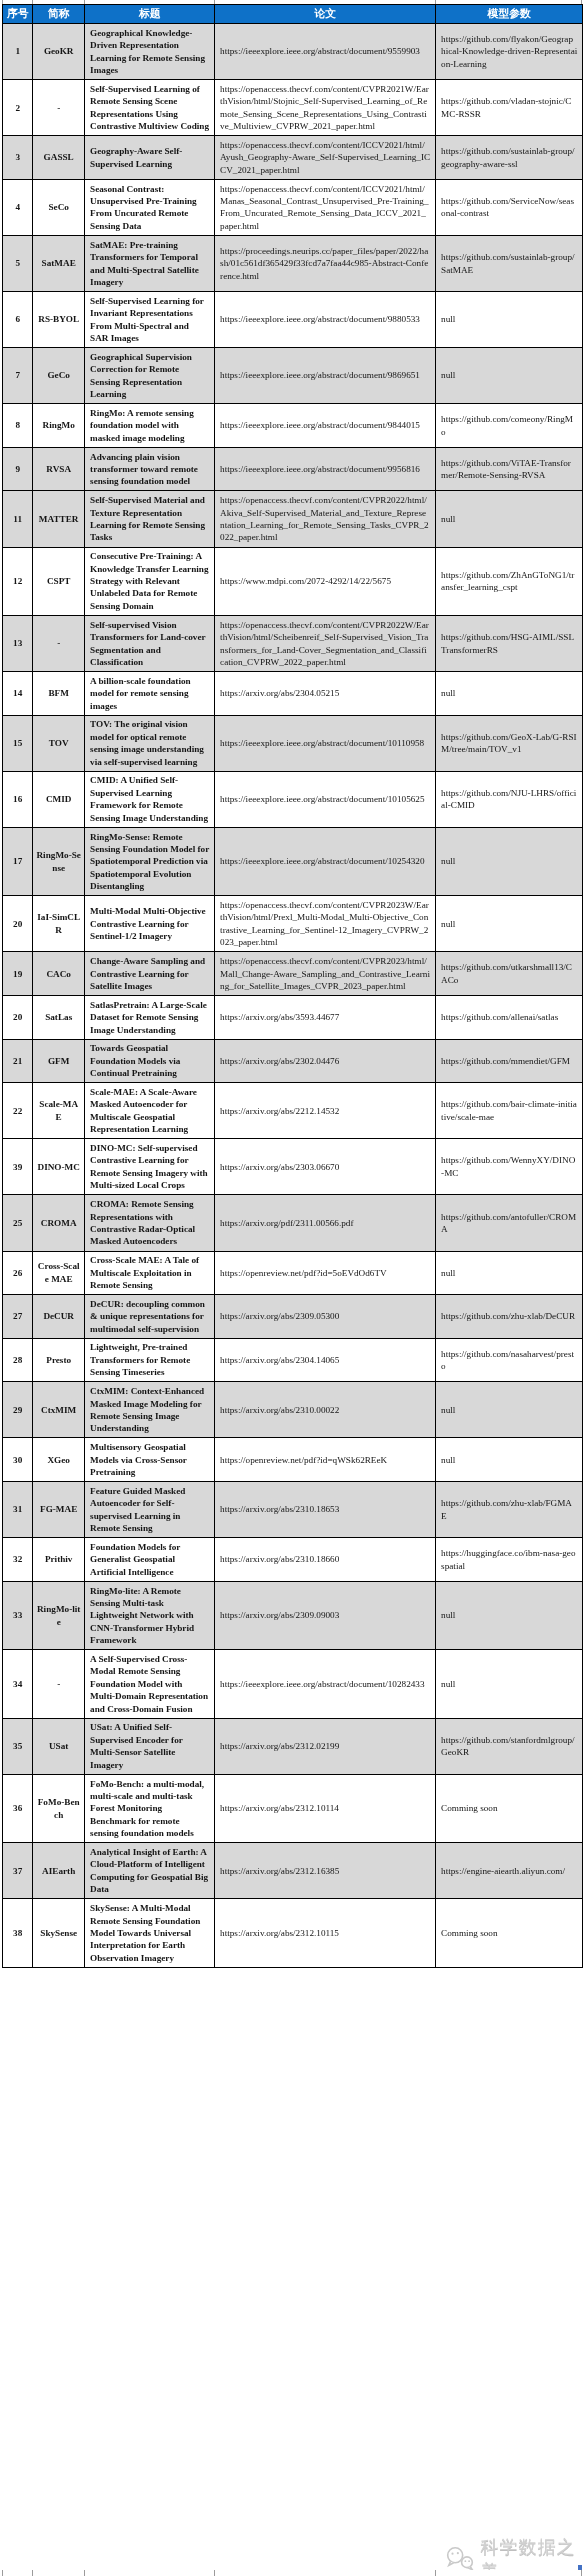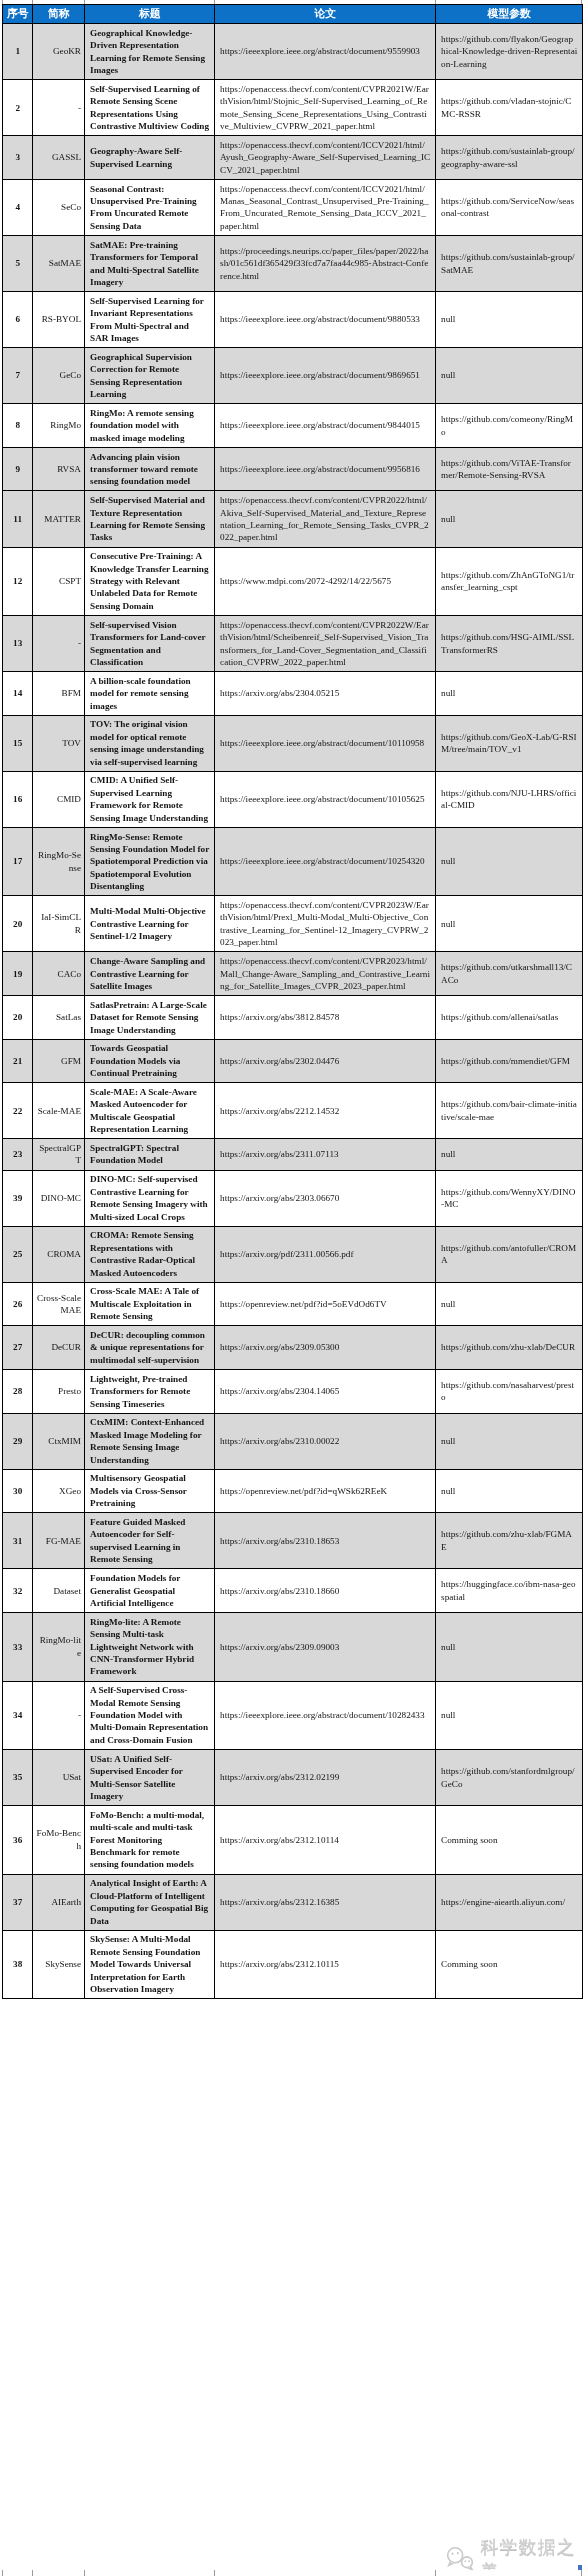--- a/index.html
+++ b/index.html
@@ -11,21 +11,21 @@
   table{border-collapse:collapse;table-layout:fixed;width:580px;border:1.6px solid #000;}
   th,td{border:1.1px solid #000;vertical-align:middle;color:#151515;}
   thead th{
     background:#0E71C8;color:#fff;text-align:center;
     font-family:Liberation Serif, serif;
     font-weight:bold;font-size:10.8px;padding:2.2px 1.1px;border-bottom:1.6px solid #000;
   }
   td{font-size:9.2px;line-height:1.35;padding:2.7px 4.9px;background:#fff;}
   tr.alt td{background:#D8D8D8;}
   td.c-num{text-align:center;font-weight:bold;padding:2.7px 1.1px;}
-  td.c-abbr{text-align:right;font-weight:normal;word-break:break-all;padding:2.7px 3.2px;}
+  td.c-abbr{text-align:center;font-weight:bold;word-break:break-all;padding:2.7px 3.2px;}
   td.c-title{font-weight:bold;}
   td.c-paper,td.c-params{word-break:break-all;}
   
   .strip{position:absolute;left:2.2px;width:580px;background:#fff;}
   .strip-top{top:0;height:3.8px;}
   .strip-bottom{bottom:0;height:6.5px;}
   .strip .vline{position:absolute;top:0;bottom:0;width:1.1px;background:#9b9b9b;}
   
   .watermark{
     position:absolute;top:2535px;left:445px;display:flex;align-items:center;gap:5.4px;
@@ -192,44 +192,37 @@
     <td class="c-num">19</td>
     <td class="c-abbr">CACo</td>
     <td class="c-title">Change-Aware Sampling and Contrastive Learning for Satellite Images</td>
     <td class="c-paper">https://openaccess.thecvf.com/content/CVPR2023/html/Mall_Change-Aware_Sampling_and_Contrastive_Learning_for_Satellite_Images_CVPR_2023_paper.html</td>
     <td class="c-params">https://github.com/utkarshmall13/CACo</td>
   </tr>
         <tr>
     <td class="c-num">20</td>
     <td class="c-abbr">SatLas</td>
     <td class="c-title">SatlasPretrain: A Large-Scale Dataset for Remote Sensing Image Understanding</td>
-    <td class="c-paper">https://arxiv.org/abs/3812.84578</td>
+    <td class="c-paper">https://arxiv.org/abs/3593.44677</td>
     <td class="c-params">https://github.com/allenai/satlas</td>
   </tr>
         <tr class="alt">
     <td class="c-num">21</td>
     <td class="c-abbr">GFM</td>
     <td class="c-title">Towards Geospatial Foundation Models via Continual Pretraining</td>
     <td class="c-paper">https://arxiv.org/abs/2302.04476</td>
     <td class="c-params">https://github.com/mmendiet/GFM</td>
   </tr>
         <tr>
     <td class="c-num">22</td>
     <td class="c-abbr">Scale-MAE</td>
     <td class="c-title">Scale-MAE: A Scale-Aware Masked Autoencoder for Multiscale Geospatial Representation Learning</td>
     <td class="c-paper">https://arxiv.org/abs/2212.14532</td>
     <td class="c-params">https://github.com/bair-climate-initiative/scale-mae</td>
   </tr>
-        <tr class="alt">
-    <td class="c-num">23</td>
-    <td class="c-abbr">SpectralGPT</td>
-    <td class="c-title">SpectralGPT: Spectral Foundation Model</td>
-    <td class="c-paper">https://arxiv.org/abs/2311.07113</td>
-    <td class="c-params">null</td>
-  </tr>
         <tr>
     <td class="c-num">39</td>
     <td class="c-abbr">DINO-MC</td>
     <td class="c-title">DINO-MC: Self-supervised Contrastive Learning for Remote Sensing Imagery with Multi-sized Local Crops</td>
     <td class="c-paper">https://arxiv.org/abs/2303.06670</td>
     <td class="c-params">https://github.com/WennyXY/DINO-MC</td>
   </tr>
         <tr class="alt">
     <td class="c-num">25</td>
     <td class="c-abbr">CROMA</td>
@@ -274,21 +267,21 @@
   </tr>
         <tr class="alt">
     <td class="c-num">31</td>
     <td class="c-abbr">FG-MAE</td>
     <td class="c-title">Feature Guided Masked Autoencoder for Self-supervised Learning in Remote Sensing</td>
     <td class="c-paper">https://arxiv.org/abs/2310.18653</td>
     <td class="c-params">https://github.com/zhu-xlab/FGMAE</td>
   </tr>
         <tr>
     <td class="c-num">32</td>
-    <td class="c-abbr">Dataset</td>
+    <td class="c-abbr">Prithiv</td>
     <td class="c-title">Foundation Models for Generalist Geospatial Artificial Intelligence</td>
     <td class="c-paper">https://arxiv.org/abs/2310.18660</td>
     <td class="c-params">https://huggingface.co/ibm-nasa-geospatial</td>
   </tr>
         <tr class="alt">
     <td class="c-num">33</td>
     <td class="c-abbr">RingMo-lite</td>
     <td class="c-title">RingMo-lite: A Remote Sensing Multi-task Lightweight Network with CNN-Transformer Hybrid Framework</td>
     <td class="c-paper">https://arxiv.org/abs/2309.09003</td>
     <td class="c-params">null</td>
@@ -298,21 +291,21 @@
     <td class="c-abbr">-</td>
     <td class="c-title">A Self-Supervised Cross-Modal Remote Sensing Foundation Model with Multi-Domain Representation and Cross-Domain Fusion</td>
     <td class="c-paper">https://ieeexplore.ieee.org/abstract/document/10282433</td>
     <td class="c-params">null</td>
   </tr>
         <tr class="alt">
     <td class="c-num">35</td>
     <td class="c-abbr">USat</td>
     <td class="c-title">USat: A Unified Self-Supervised Encoder for Multi-Sensor Satellite Imagery</td>
     <td class="c-paper">https://arxiv.org/abs/2312.02199</td>
-    <td class="c-params">https://github.com/stanfordmlgroup/GeCo</td>
+    <td class="c-params">https://github.com/stanfordmlgroup/GeoKR</td>
   </tr>
         <tr>
     <td class="c-num">36</td>
     <td class="c-abbr">FoMo-Bench</td>
     <td class="c-title">FoMo-Bench: a multi-modal, multi-scale and multi-task Forest Monitoring Benchmark for remote sensing foundation models</td>
     <td class="c-paper">https://arxiv.org/abs/2312.10114</td>
     <td class="c-params">Comming soon</td>
   </tr>
         <tr class="alt">
     <td class="c-num">37</td>

